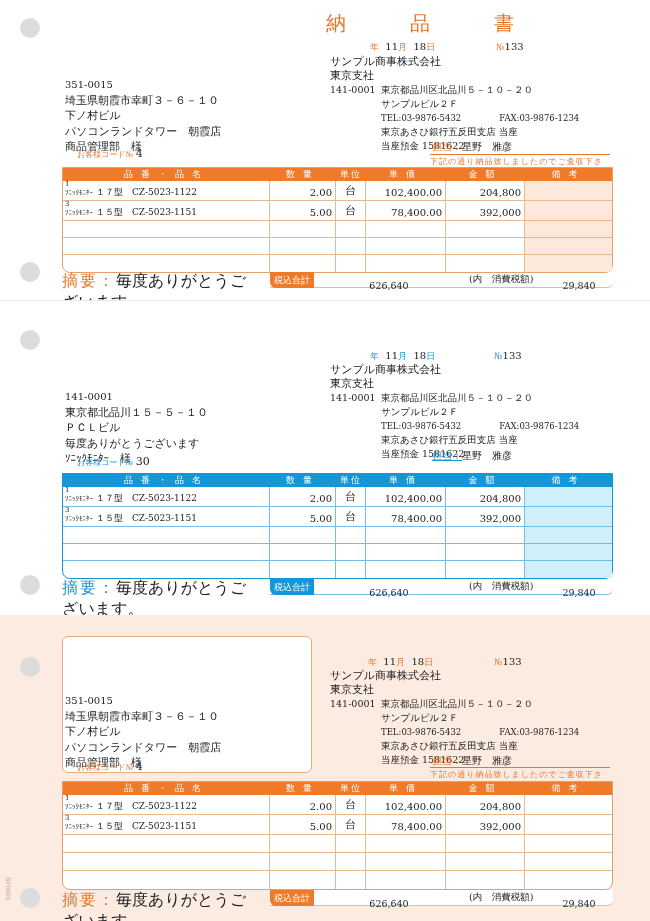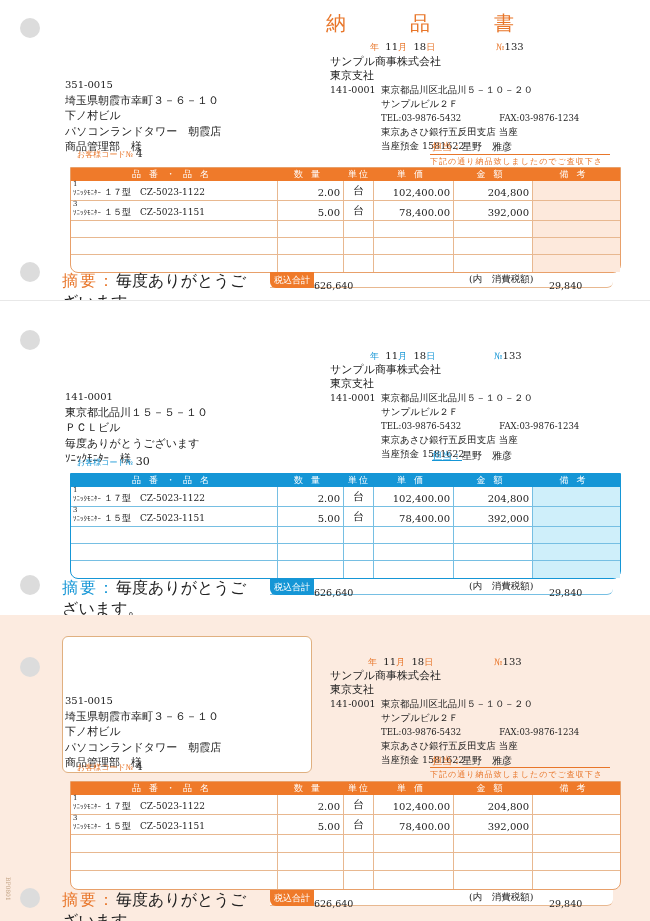--- a/index.html
+++ b/index.html
@@ -27,21 +27,21 @@
   .datebar .lbl { font-size: 9px; }
   .sender { position: absolute; left: 330px; font-size: 10.5px; line-height: 14px; }
   .sender .big { font-size: 11px; }
   .sender .ind { padding-left: 51px; font-size: 9.5px; }
   .sender .zip { position: absolute; left: 0; font-size: 9.5px; }
   .sender .tel { font-size: 8.5px; }
   .tanto { position: absolute; font-size: 10px; }
   .tanto .lbl { font-size: 10px; }
   .notice { position: absolute; font-size: 8px; letter-spacing: 1px; border-top: 1px solid; padding-top: 1px; }
 
-  table.items { position: absolute; border-collapse: separate; border-spacing: 0; font-size: 10px; border-radius: 0 0 8px 8px; margin-left: 8px; }
+  table.items { position: absolute; border-collapse: separate; border-spacing: 0; font-size: 10px; border-radius: 0 0 8px 8px; }
   table.items th { height: 12px; font-size: 9px; font-weight: normal; color: #fff; text-align: center; letter-spacing: 8px; }
   table.items td { height: 17px; border-right: 1px solid; border-bottom: 1px solid; vertical-align: bottom; padding: 0 3px 2px; }
   table.items td:last-child { border-right: none; }
   table.items td.name { font-size: 9px; line-height: 9px; padding-left: 2px; }
   table.items td.name .idx { font-size: 7px; display: block; line-height: 7px; }
   table.items td.name .kana { font-size: 7px; }
   table.items td.r { text-align: right; }
   table.items td.c { text-align: center; font-size: 11px; vertical-align: middle; padding: 0; }
 
   .o table.items { border: 1px solid #e8a06a; }
@@ -50,21 +50,21 @@
   .o td.memo { background: #fde9dc; }
   .b table.items { border: 1px solid #1596d6; }
   .b table.items th { background: #1596d6; }
   .b table.items td { border-color: #76bfe3; }
   .b td.memo { background: #cfeffa; }
 
   .tekiyo { position: absolute; font-size: 16px; border-bottom: 1px solid; padding-bottom: 2px; }
   .tekiyo .lbl { letter-spacing: 2px; }
   .totalbox { position: absolute; height: 16px; display: flex; font-size: 9.5px; align-items: center; border-radius: 0 0 6px 0; }
   .totalbox .tlbl { color: #fff; height: 16px; line-height: 16px; padding: 0 4px; font-size: 9px; border-radius: 0 0 0 6px; }
-  .totalbox .tv { text-align: left; margin-top: 12px; }
+  .totalbox .tv { text-align: center; margin-top: 12px; }
   .o .totalbox { border-bottom: 1px solid #e8b890; }
   .o .totalbox .tlbl { background: #ef7a2a; }
   .b .totalbox { border-bottom: 1px solid #76bfe3; }
   .b .totalbox .tlbl { background: #1596d6; }
 
   .o .acc { color: #e8762a; }
   .b .acc { color: #1596d6; }
   .o .tanto .lbl, .o .notice { color: #e8762a; border-color: #e8762a; }
   .b .tanto .lbl, .b .notice { color: #1596d6; border-color: #1596d6; }
   .o .tekiyo { border-color: #e8a06a; }

